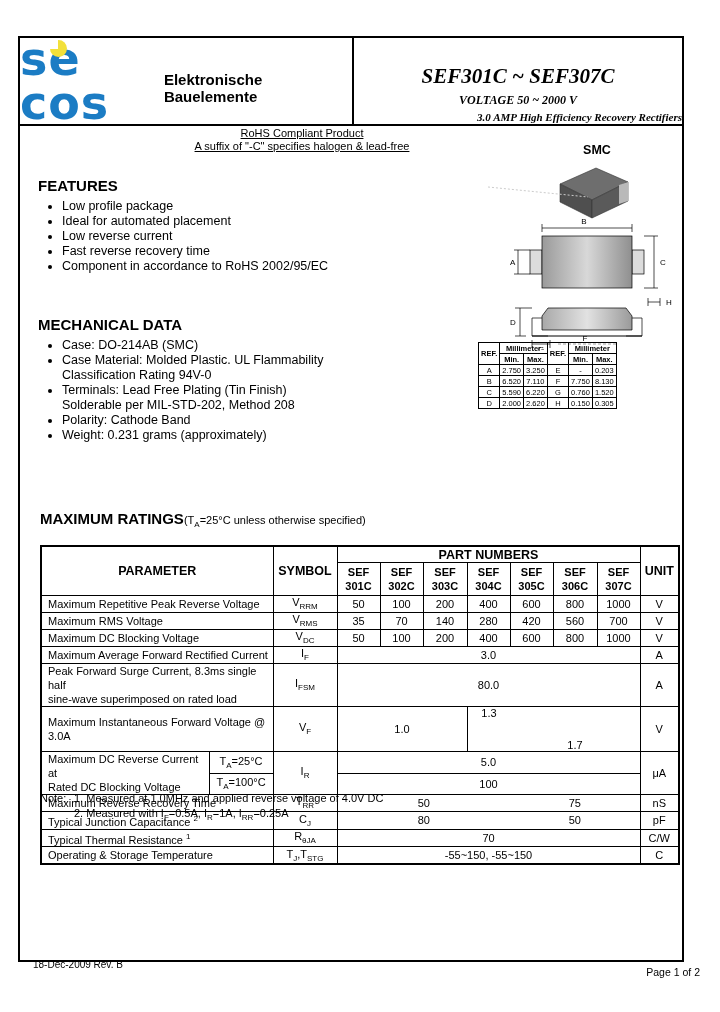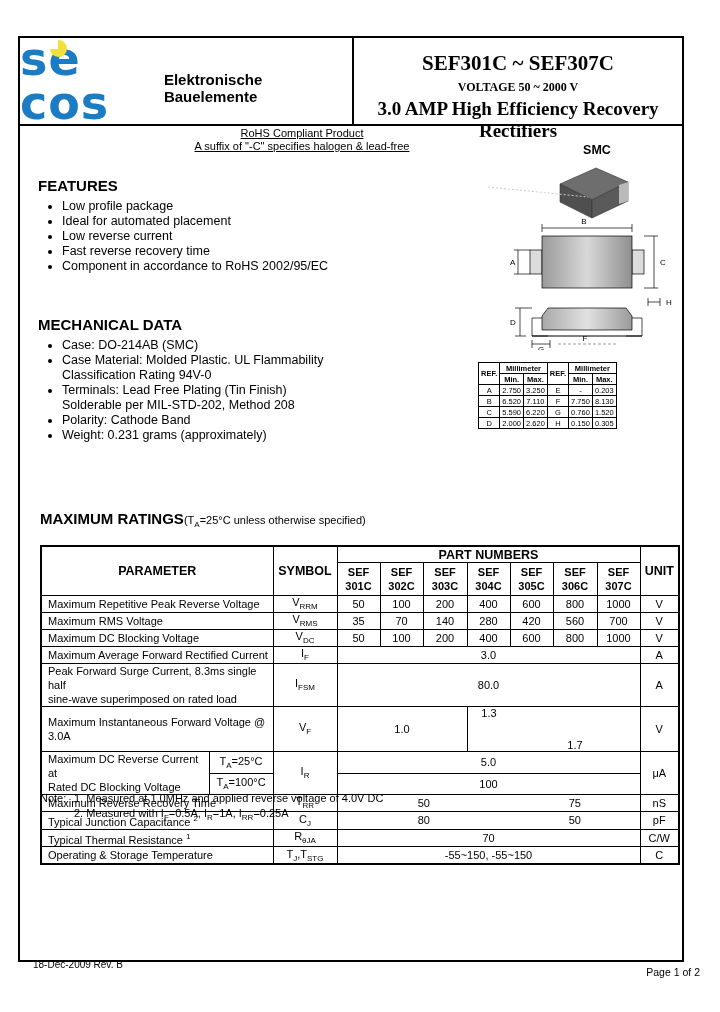--- a/index.html
+++ b/index.html
@@ -9,39 +9,39 @@
   
   .hdr{display:flex;height:86px;border-bottom:2px solid #000;}
   .hdr-left{width:332px;border-right:2px solid #000;display:flex;flex-direction:row;
             align-items:center;justify-content:center;}
   .logo-text{font-family:"DejaVu Sans",sans-serif;font-weight:bold;font-size:46px;line-height:44px;
              letter-spacing:1px;position:relative;}
   .e-wrap{position:relative;display:inline-block;}
   .e-wedge{position:absolute;left:2px;top:3px;width:17px;height:17px;border-radius:50%;
            background:conic-gradient(from 0deg,#f2e03a 0 270deg,transparent 270deg 360deg);}
   .logo-sub{font-family:Liberation Sans, sans-serif;font-weight:bold;font-size:15px;margin-top:14px;}
-  .hdr-right{flex:1;text-align:center;font-family:"Liberation Serif",serif;padding-top:13px;}
+  .hdr-right{flex:1;text-align:center;font-family:"Liberation Serif",serif;padding-top:26px;font-style:italic;}
   .t1{font-size:21px;font-weight:bold;}
   .t2{font-size:12px;font-weight:bold;margin-top:4px;}
-  .t3{font-size:19px;font-weight:bold;margin-top:3px;}
+  .t3{font-size:11px;font-weight:bold;margin-top:3px;text-align:right;}
   
   .rohs{position:absolute;left:92px;top:89px;width:380px;text-align:center;font-size:11px;line-height:13px;}
   .rohs div{text-decoration:underline;}
   .smc-label{position:absolute;left:522px;top:105px;width:110px;text-align:center;
              font-weight:bold;font-size:12.5px;}
   
   .sec-title{font-weight:bold;font-size:15px;}
   .features{position:absolute;left:18px;top:139px;width:340px;}
   .mech{position:absolute;left:18px;top:278px;width:340px;}
   ul.blist{margin:5px 0 0 24px;padding:0;}
   ul.blist li{font-size:12.5px;line-height:15px;white-space:pre-line;margin:0 0 0 0;}
   
   .pkg-svg{position:absolute;left:468px;top:122px;}
   
-  .dimtbl{position:absolute;left:458px;top:324px;border-collapse:collapse;}
+  .dimtbl{position:absolute;left:458px;top:304px;border-collapse:collapse;}
   .dimtbl td,.dimtbl th{border:1px solid #000;font-size:7.5px;padding:0 2px;height:10px;
                         text-align:center;font-weight:normal;}
   .dimtbl th{font-weight:bold;}
   
   .maxr{position:absolute;left:20px;top:472px;}
   .maxr .big{font-weight:bold;font-size:15px;}
   .maxr .small{font-size:11px;}
   table.rtable{position:absolute;left:20px;top:507px;border-collapse:collapse;border:2px solid #000;
                table-layout:fixed;width:638px;}
   table.rtable td{border:1px solid #000;font-size:11px;text-align:center;padding:0 2px;height:16px;

